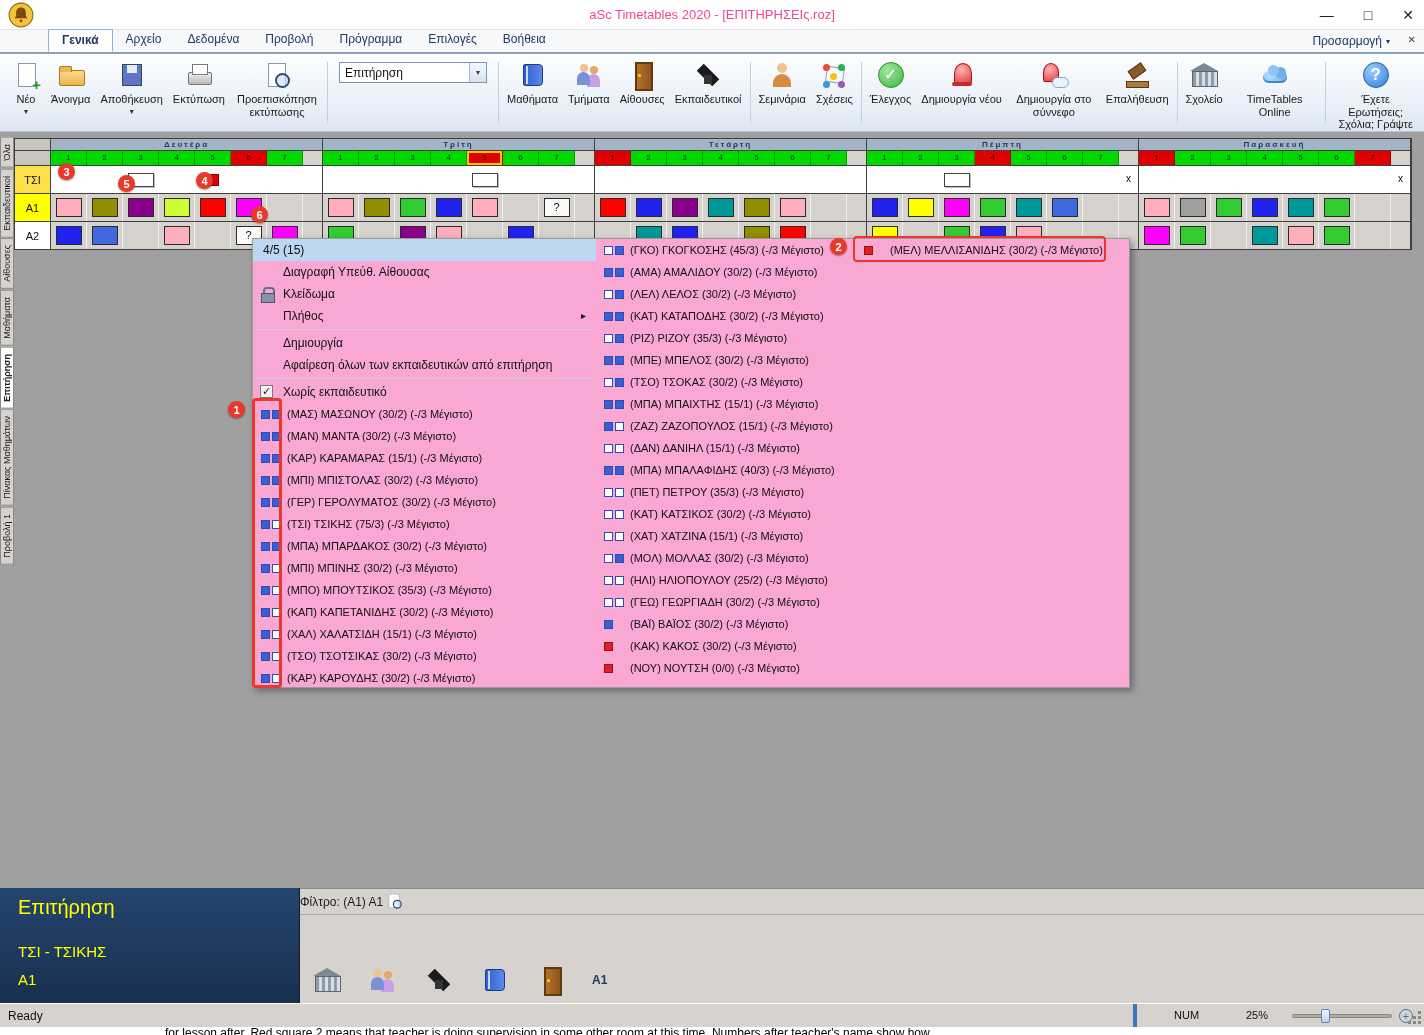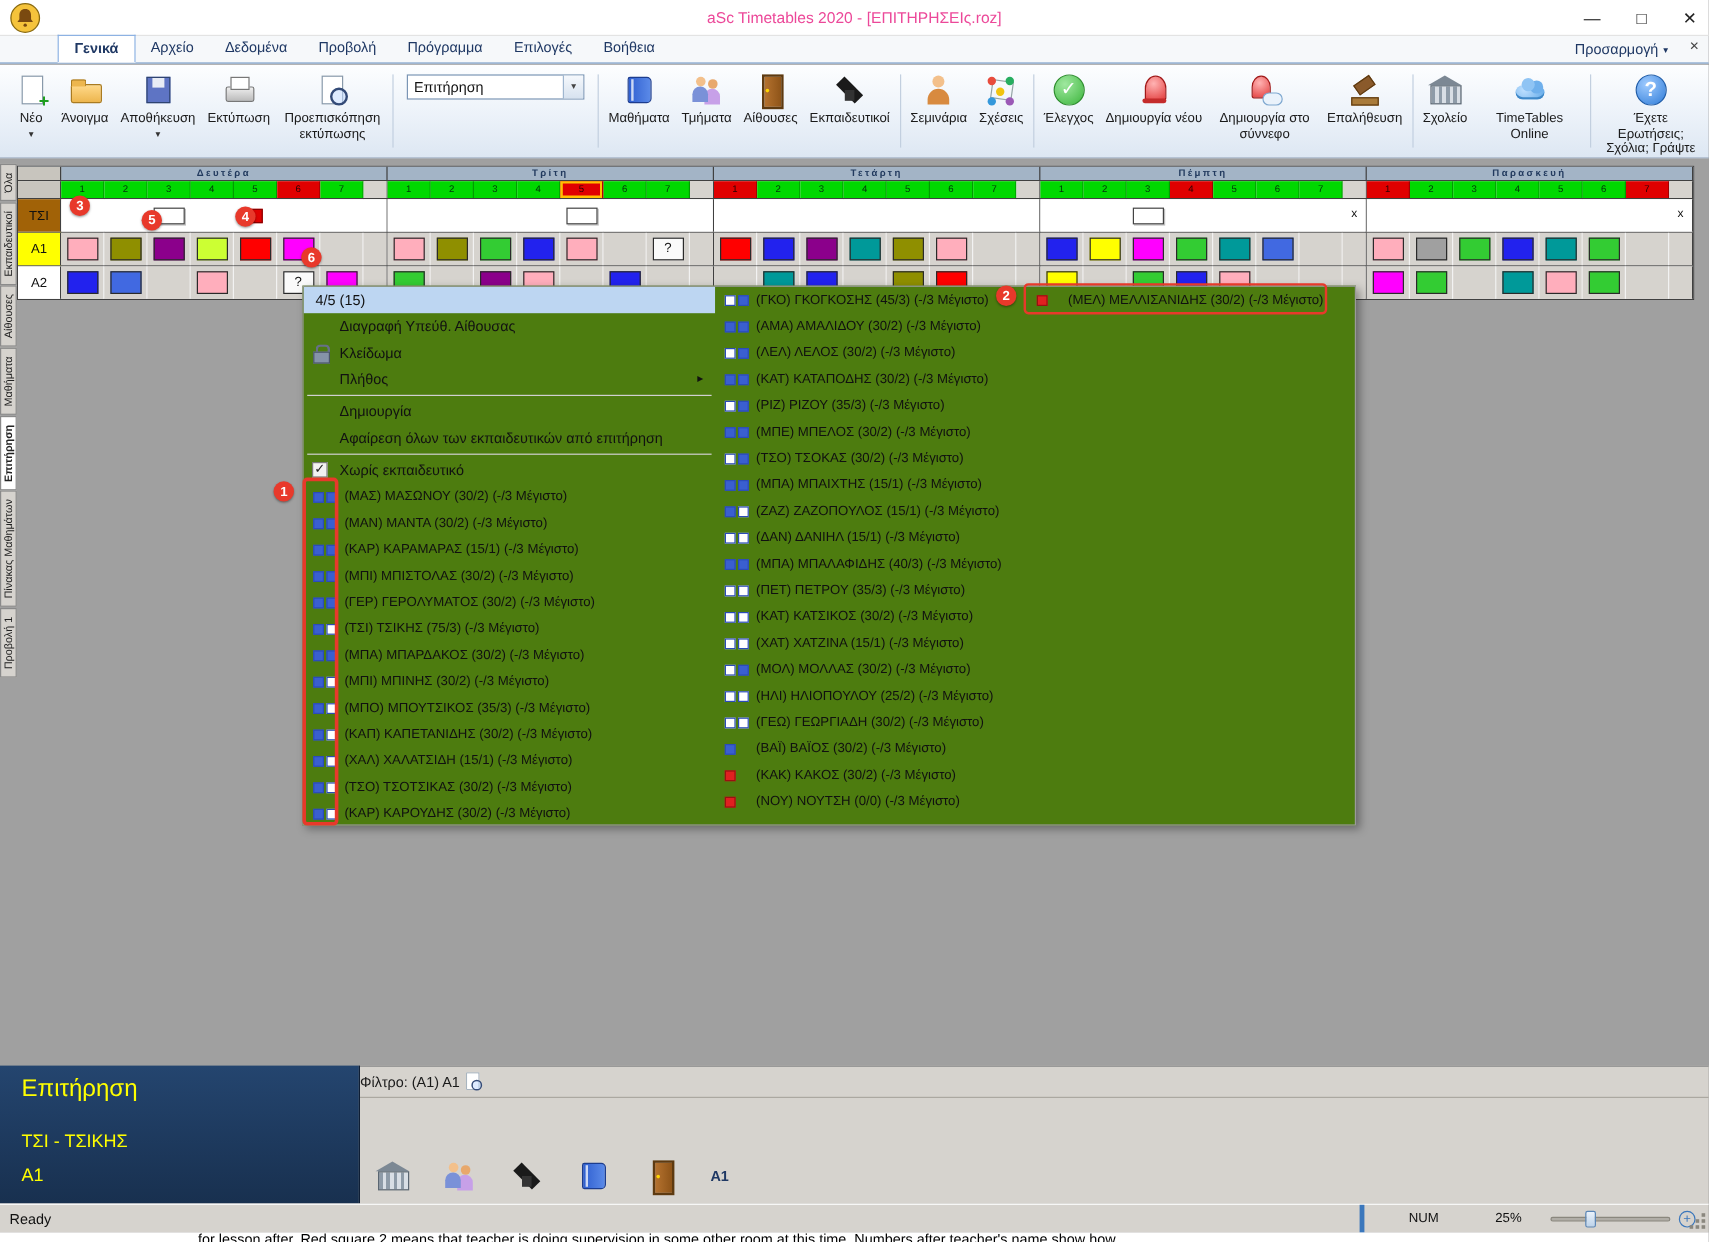--- a/index.html
+++ b/index.html
@@ -95,21 +95,21 @@
   .lessons .g-cell { background:#D6D3CE; border-right:1px solid #F2F2F2; }
   .lessons .g-tail.row { background:#D6D3CE; }
   .supervision .g-cell { background:#FFF; }
   .supervision .g-tail.row { background:#FFF; font-size:10px; text-align:center; line-height:26px; color:#111; }
   .lesson { width:26px; height:19px; border:1px solid #2A2A2A; }
   .lesson.q { background:#FAFAFA; font-size:11px; line-height:17px; text-align:center; color:#111; }
   .sup-box { width:26px; height:14px; background:#FFF; border:1px solid #444; box-shadow:1px 1px 0 rgba(0,0,0,.25); }
   .sup-red { width:12px; height:12px; background:#E00000; border:1px solid #8A0000; }
 
   
-  .ctx-menu { position:absolute; left:252px; top:238px; width:878px; height:450px; background:#4d7c0f; border:1px solid #9A9A9A; box-shadow:3px 3px 7px rgba(0,0,0,.35); z-index:50; display:flex; }
+  .ctx-menu { position:absolute; left:252px; top:238px; width:878px; height:450px; background:#f9a8d4; border:1px solid #9A9A9A; box-shadow:3px 3px 7px rgba(0,0,0,.35); z-index:50; display:flex; }
   .ctx-col { flex:none; overflow:hidden; }
   .ctx-col.c1 { width:343px; }
   .ctx-col.c2 { width:260px; }
   .ctx-col.c3 { width:274px; }
   .ctx-item { height:22px; line-height:22px; font-size:12px; color:#111; position:relative; padding-left:30px; white-space:nowrap; }
   .ctx-item.header { background:#BDD6F2; padding-left:10px; }
   .ctx-sep { height:5px; position:relative; }
   .ctx-sep::after { content:""; position:absolute; left:3px; right:3px; top:2px; border-top:1px solid #D0D0D0; }
   .mi-arrow { position:absolute; right:10px; top:0; font-size:10px; }
   .mi-lock { position:absolute; left:8px; top:4px; width:12px; height:14px; }
@@ -346,21 +346,21 @@
         <div class="g-pcell free">2</div>
         <div class="g-pcell free">3</div>
         <div class="g-pcell free">4</div>
         <div class="g-pcell free">5</div>
         <div class="g-pcell free">6</div>
         <div class="g-pcell busy">7</div>
         <div class="g-tail"></div>
       </div>
     </div>
     <div class="g-row g-datarow supervision">
-      <div class="g-label" style="background: #a16207;">ΤΣΙ</div>
+      <div class="g-label" style="background: #fde047;">ΤΣΙ</div>
       <div class="g-dayblock">
         <div class="g-cell"></div>
         <div class="g-cell"></div>
         <div class="g-cell">
           <div class="sup-box"></div>
         </div>
         <div class="g-cell"></div>
         <div class="g-cell">
           <div class="sup-red"></div>
         </div>

